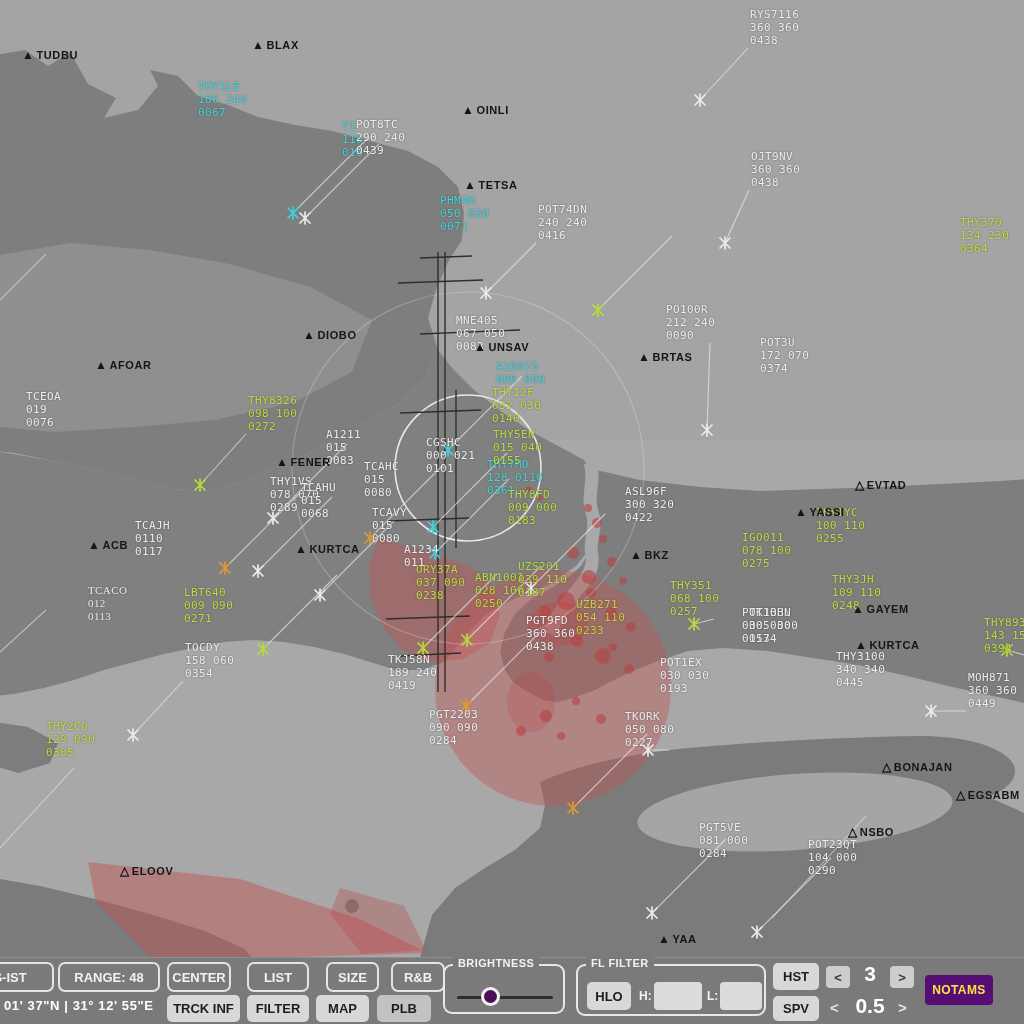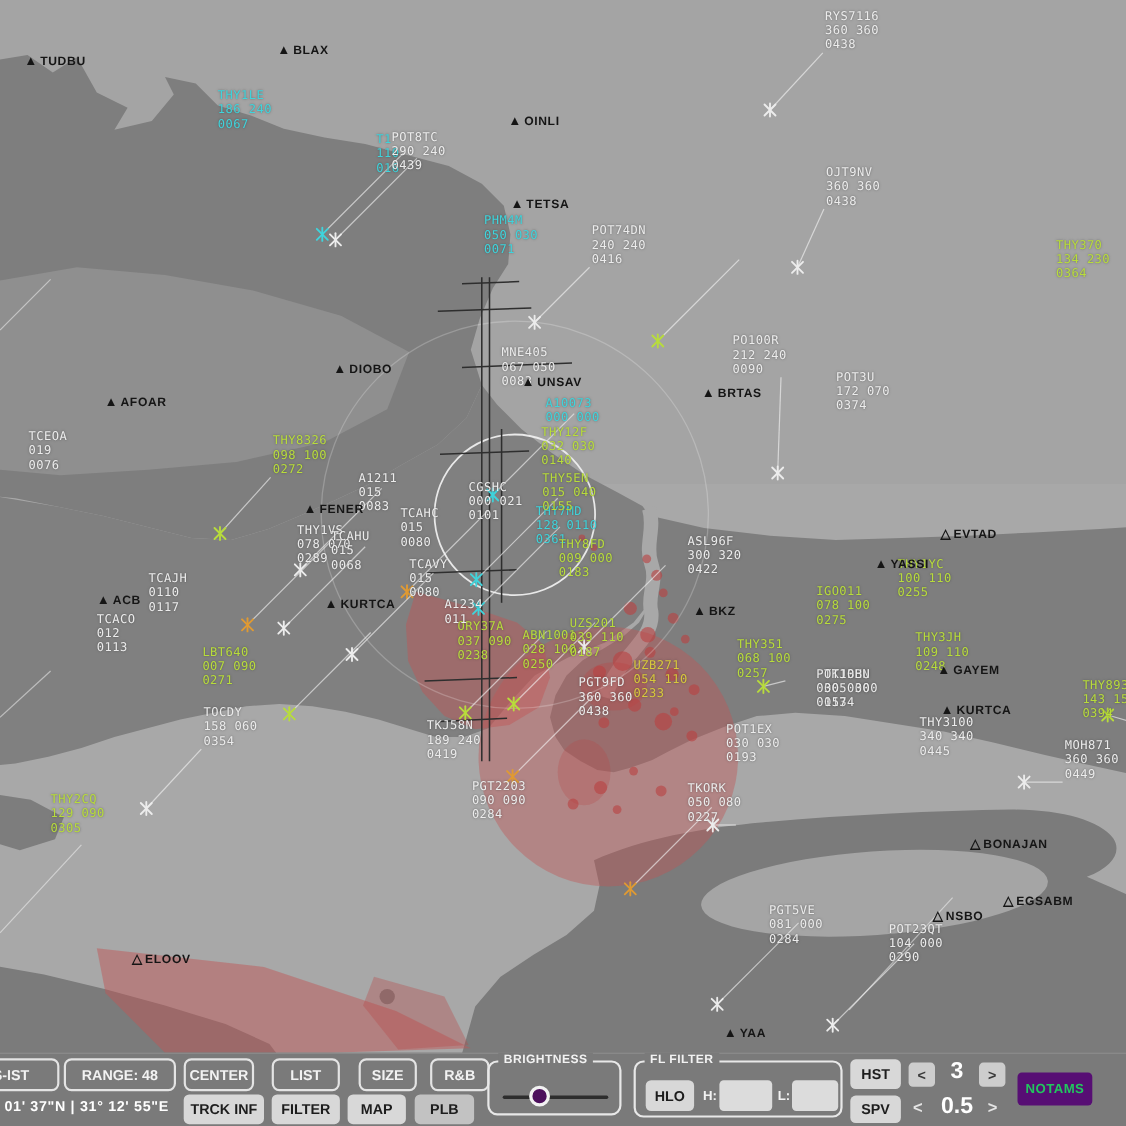--- a/index.html
+++ b/index.html
@@ -40,21 +40,21 @@
   #bright-knob{position:absolute;left:36px;top:21px;width:13px;height:13px;border-radius:50%;
        background:#4c0f5c;border:3px solid #f2f2f2;}
   .flf-input{position:absolute;top:16px;width:48px;height:28px;background:#dcdcdc;border:none;
        border-radius:4px;box-sizing:border-box;padding:0 4px;font:13px "Liberation Sans",sans-serif;}
   .flf-lab{position:absolute;top:23px;color:#f2f2f2;font:bold 12px "Liberation Sans",sans-serif;}
   .step-box{position:absolute;width:24px;height:22px;border:none;border-radius:4px;background:#cdcdcd;
        color:#3a3a3a;font:bold 13px "Liberation Sans",sans-serif;display:flex;align-items:center;justify-content:center;}
   .step-plain{position:absolute;color:#e4e4e4;font:bold 15px "Liberation Sans",sans-serif;cursor:default;}
   .step-val{position:absolute;color:#fff;font:bold 21px "Liberation Sans",sans-serif;text-align:center;}
   #notams{position:absolute;left:925px;top:17px;width:68px;height:30px;border:none;border-radius:4px;
-       background:#570e74;color:#22c55e;font:bold 12px "Liberation Sans",sans-serif;letter-spacing:.4px;}
+       background:#570e74;color:#fde047;font:bold 12px "Liberation Sans",sans-serif;letter-spacing:.4px;}
 </style>
 </head>
 <body>
 
 <div id="stage">
 
   <svg id="terrain" width="1024" height="1024" viewBox="0 0 1024 1024">
     <rect width="1024" height="1024" fill="#a8a8a8"></rect>
     <rect x="0" y="0" width="1024" height="440" fill="#a4a4a4"></rect>
     <g>
@@ -256,21 +256,21 @@
       <div class="ac c-cyan" style="left: 198px; top: 80px;"><div>THY1LE</div><div>186 240</div><div>0067</div></div>
       <div class="ac c-cyan" style="left: 342px; top: 120px;"><div>T1</div><div>110</div><div>016</div></div>
       <div class="ac c-cyan" style="left: 440px; top: 194px;"><div>PHM4M</div><div>050 030</div><div>0071</div></div>
       <div class="ac c-cyan" style="left: 496px; top: 360px;"><div>A10073</div><div>000 000</div></div>
       <div class="ac c-cyan" style="left: 487px; top: 458px;"><div>THY7MD</div><div>128 0110</div><div>0361</div></div>
       <div class="ac c-green" style="left: 960px; top: 216px;"><div>THY370</div><div>134 230</div><div>0364</div></div>
       <div class="ac c-green" style="left: 492px; top: 386px;"><div>THY12F</div><div>032 030</div><div>0140</div></div>
       <div class="ac c-green" style="left: 493px; top: 428px;"><div>THY5EN</div><div>015 040</div><div>0155</div></div>
       <div class="ac c-green" style="left: 508px; top: 488px;"><div>THY8FD</div><div>009 000</div><div>0183</div></div>
       <div class="ac c-green" style="left: 248px; top: 394px;"><div>THY8326</div><div>098 100</div><div>0272</div></div>
-      <div class="ac c-green" style="left: 184px; top: 586px;"><div>LBT640</div><div>007 090</div><div>0271</div></div>
+      <div class="ac c-green" style="left: 184px; top: 586px;"><div>LBT640</div><div>009 090</div><div>0271</div></div>
       <div class="ac c-green" style="left: 416px; top: 563px;"><div>ORY37A</div><div>037 090</div><div>0238</div></div>
       <div class="ac c-green" style="left: 475px; top: 571px;"><div>ABN1001</div><div>028 100</div><div>0250</div></div>
       <div class="ac c-green" style="left: 518px; top: 560px;"><div>UZS201</div><div>039 110</div><div>0187</div></div>
       <div class="ac c-green" style="left: 742px; top: 531px;"><div>IGO011</div><div>078 100</div><div>0275</div></div>
       <div class="ac c-green" style="left: 816px; top: 506px;"><div>THY1YC</div><div>100 110</div><div>0255</div></div>
       <div class="ac c-green" style="left: 670px; top: 579px;"><div>THY351</div><div>068 100</div><div>0257</div></div>
       <div class="ac c-green" style="left: 832px; top: 573px;"><div>THY3JH</div><div>109 110</div><div>0248</div></div>
       <div class="ac c-green" style="left: 984px; top: 616px;"><div>THY893</div><div>143 150</div><div>0394</div></div>
       <div class="ac c-green" style="left: 46px; top: 720px;"><div>THY2CQ</div><div>129 090</div><div>0305</div></div>
       <div class="ac c-yellow" style="left: 576px; top: 598px;"><div>UZB271</div><div>054 110</div><div>0233</div></div>
@@ -283,21 +283,21 @@
       <div class="ac c-white" style="left: 760px; top: 336px;"><div>POT3U</div><div>172 070</div><div>0374</div></div>
       <div class="ac c-white" style="left: 26px; top: 390px;"><div>TCEOA</div><div>019</div><div>0076</div></div>
       <div class="ac c-white" style="left: 326px; top: 428px;"><div>A1211</div><div>015</div><div>0083</div></div>
       <div class="ac c-white" style="left: 426px; top: 436px;"><div>CGSHC</div><div>000 021</div><div>0101</div></div>
       <div class="ac c-white" style="left: 364px; top: 460px;"><div>TCAHC</div><div>015</div><div>0080</div></div>
       <div class="ac c-white" style="left: 270px; top: 475px;"><div>THY1VS</div><div>078 070</div><div>0289</div></div>
       <div class="ac c-white" style="left: 301px; top: 481px;"><div>TCAHU</div><div>015</div><div>0068</div></div>
       <div class="ac c-white" style="left: 372px; top: 506px;"><div>TCAVY</div><div>015</div><div>0080</div></div>
       <div class="ac c-white" style="left: 579px; top: 485px; margin-left: 46px;"><div>ASL96F</div><div>300 320</div><div>0422</div></div>
       <div class="ac c-white" style="left: 135px; top: 519px;"><div>TCAJH</div><div>0110</div><div>0117</div></div>
-      <div class="ac c-white" style="left: 88px; top: 556px;"><div>TCACO</div><div>012</div><div>0113</div></div>
+      <div class="ac c-white" style="left: 88px; top: 584px; font-family: Liberation Serif, serif;"><div>TCACO</div><div>012</div><div>0113</div></div>
       <div class="ac c-white" style="left: 404px; top: 543px;"><div>A1234</div><div>011</div></div>
       <div class="ac c-white" style="left: 514px; top: 614px; margin-left: 12px;"><div>PGT9FD</div><div>360 360</div><div>0438</div></div>
       <div class="ac c-white" style="left: 749px; top: 606px;"><div>TKJBHN</div><div>005 000</div><div>0134</div></div>
       <div class="ac c-white" style="left: 706px; top: 606px; margin-left: 36px;"><div>POT10BU</div><div>030 030</div><div>0157</div></div>
       <div class="ac c-white" style="left: 660px; top: 656px;"><div>POT1EX</div><div>030 030</div><div>0193</div></div>
       <div class="ac c-white" style="left: 836px; top: 650px;"><div>THY3100</div><div>340 340</div><div>0445</div></div>
       <div class="ac c-white" style="left: 968px; top: 671px;"><div>MOH871</div><div>360 360</div><div>0449</div></div>
       <div class="ac c-white" style="left: 625px; top: 710px;"><div>TKORK</div><div>050 080</div><div>0227</div></div>
       <div class="ac c-white" style="left: 185px; top: 641px;"><div>TOCDY</div><div>158 060</div><div>0354</div></div>
       <div class="ac c-white" style="left: 388px; top: 653px;"><div>TKJ58N</div><div>189 240</div><div>0419</div></div>
@@ -314,21 +314,21 @@
       <div class="wp" style="left: 95px; top: 358px;"><span class="tri">▲</span><span>AFOAR</span></div>
       <div class="wp" style="left: 276px; top: 455px;"><span class="tri">▲</span><span>FENER</span></div>
       <div class="wp" style="left: 88px; top: 538px;"><span class="tri">▲</span><span>ACB</span></div>
       <div class="wp" style="left: 295px; top: 542px;"><span class="tri">▲</span><span>KURTCA</span></div>
       <div class="wp" style="left: 855px; top: 478px;"><span class="tri">△</span><span>EVTAD</span></div>
       <div class="wp" style="left: 795px; top: 505px;"><span class="tri">▲</span><span>YASSI</span></div>
       <div class="wp" style="left: 630px; top: 548px;"><span class="tri">▲</span><span>BKZ</span></div>
       <div class="wp" style="left: 852px; top: 602px;"><span class="tri">▲</span><span>GAYEM</span></div>
       <div class="wp" style="left: 855px; top: 638px;"><span class="tri">▲</span><span>KURTCA</span></div>
       <div class="wp" style="left: 882px; top: 760px;"><span class="tri">△</span><span>BONAJAN</span></div>
-      <div class="wp" style="left: 912px; top: 788px; margin-top: 24px;"><span class="tri">△</span><span>EGSABM</span></div>
+      <div class="wp" style="left: 956px; top: 788px;"><span class="tri">△</span><span>EGSABM</span></div>
       <div class="wp" style="left: 848px; top: 825px;"><span class="tri">△</span><span>NSBO</span></div>
       <div class="wp" style="left: 120px; top: 864px;"><span class="tri">△</span><span>ELOOV</span></div>
       <div class="wp" style="left: 658px; top: 932px;"><span class="tri">▲</span><span>YAA</span></div>
     </div>
 
   <div id="bar">
     <button class="btn-o" style="left:-34px;top:4px;width:88px">S-IST</button>
     <button class="btn-o" style="left:58px;top:4px;width:102px">RANGE: 48</button>
     <button class="btn-o" style="left:167px;top:4px;width:64px">CENTER</button>
     <button class="btn-o" style="left:247px;top:4px;width:62px">LIST</button>

